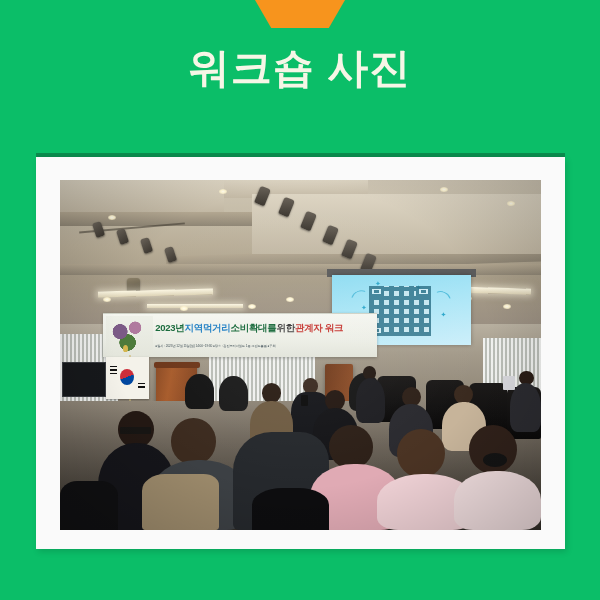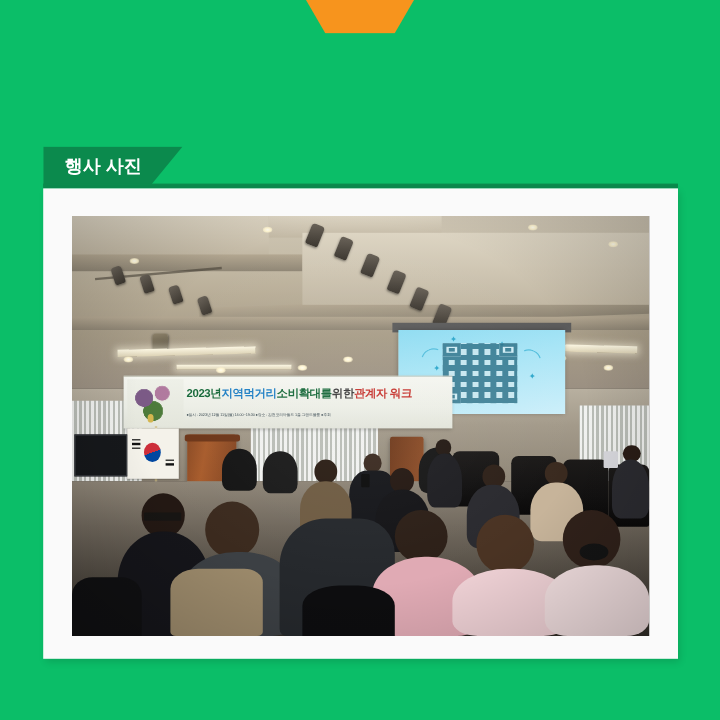--- a/index.html
+++ b/index.html
@@ -369,24 +369,22 @@
     pointer-events: none;
   }
 </style>
 </head>
 <body>
 
 <div id="page">
 
   <div class="top-notch"></div>
 
-
-  <div class="section-tab-wrap">
-    <div class="section-tab">행사 사진</div>
-  </div>
+  <div class="page-title">워크숍 사진</div>
+
   <div class="header-rule"></div>
 
   <div class="photo-card">
 
     <div class="photo">
       <div class="photo-inner">
 
         <div class="ceiling"></div>
 
         <div class="ceiling-panel" style="left:0;top:0;width:34%;height:9%;"></div>

